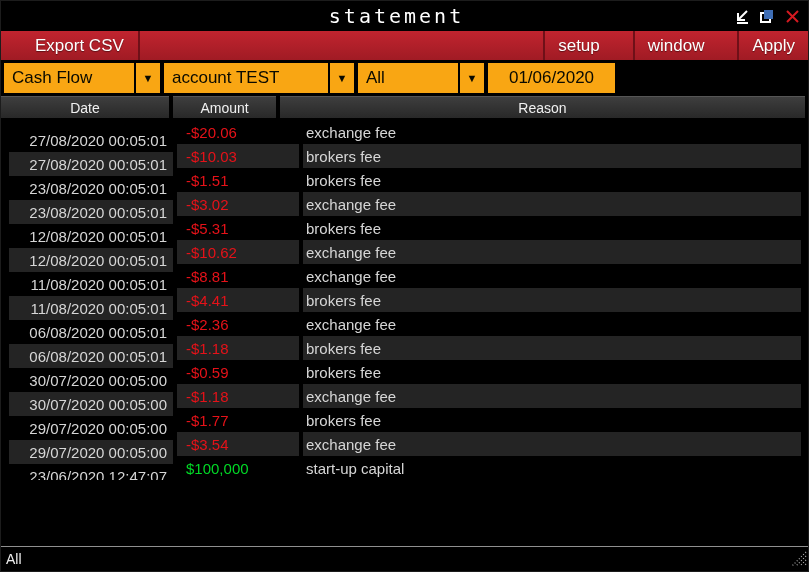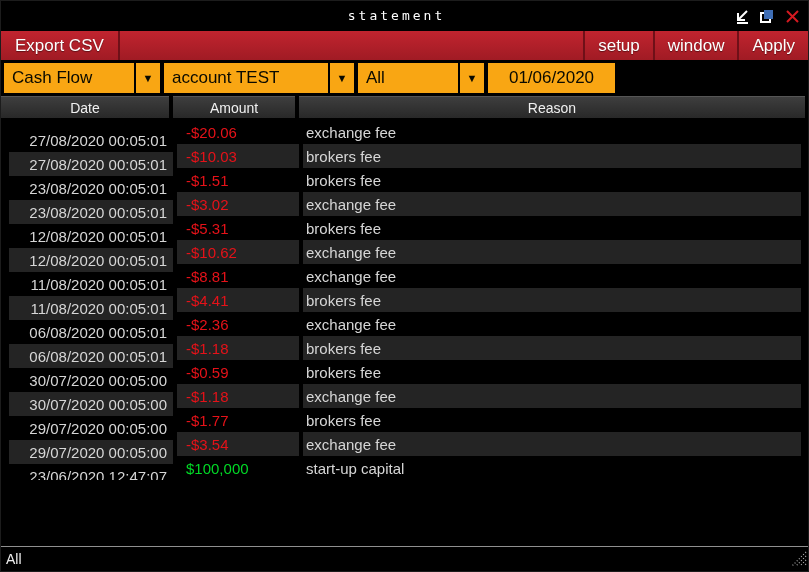--- a/index.html
+++ b/index.html
@@ -13,37 +13,37 @@
   }
 
   
   .titlebar {
     height:30px; flex:0 0 30px; background:#000;
     display:flex; align-items:center; position:relative;
   }
   .title {
     position:absolute; left:0; right:16px; text-align:center;
     color:#fff; font-family:"DejaVu Sans Mono", monospace;
-    font-size:13px; letter-spacing:3px; line-height:30px;
+    font-size:20px; letter-spacing:3px; line-height:30px;
   }
   .win-controls {
     position:absolute; right:8px; top:0; height:30px;
     display:flex; align-items:center; gap:9px; z-index:2;
   }
   .win-controls .ctl { width:16px; height:16px; display:flex; align-items:center; justify-content:center; cursor:pointer; }
 
   
   .toolbar {
     height:29px; flex:0 0 29px;
     background:linear-gradient(var(--toolbar-red-light,#c1242f), var(--toolbar-red,#a01b24));
     display:flex; align-items:stretch; color:#fff; font-size:17px;
   }
   .tb-btn {
     display:flex; align-items:center; padding:0 13px;
-    text-shadow:0 1px 1px rgba(0,0,0,.45); white-space:nowrap; cursor:pointer;
+    text-shadow:0 1px 1px rgba(0,0,0,.45); white-space:nowrap; cursor:pointer;margin-left:20px;
   }
   .tb-export { border-right:2px solid #6f1018; padding:0 14px; }
   .tb-spacer { flex:1; }
   .tb-right { border-left:2px solid #6f1018; }
 
   
   .filterbar {
     height:35px; flex:0 0 35px; background:#000;
     display:flex; align-items:center; padding:0 3px; gap:4px;
   }
@@ -65,21 +65,21 @@
     height:25px; flex:0 0 25px; background:#000;
     display:flex; gap:4px; padding:1px 3px 2px 0;
     color:#f0f0f0; font-size:14px;
   }
   .hcell {
     background:linear-gradient(#3e3e3e,#282828);
     border-top:1px solid #565656;
     display:flex; align-items:center; justify-content:center; cursor:pointer;
   }
   .h-date   { width:168px; }
-  .h-amount { width:122px; }
+  .h-amount { width:103px; }
   .h-reason { flex:1; }
 
   
   .rows { flex:0 0 auto; }
   .trow { height:24px; display:flex; font-size:15px; color:#d6d6d6; cursor:default; }
   .cell { display:flex; align-items:center; height:24px; }
   .c-date   { width:164px; margin-left:8px;  justify-content:flex-end; padding-right:6px;margin-top:8px; }
   .c-amount { width:122px; margin-left:4px;  padding-left:9px; }
   .c-reason { flex:1;      margin-left:4px;  margin-right:7px; padding-left:3px; }
   .trow.alt .cell { background:var(--row-alt,#242424); }

